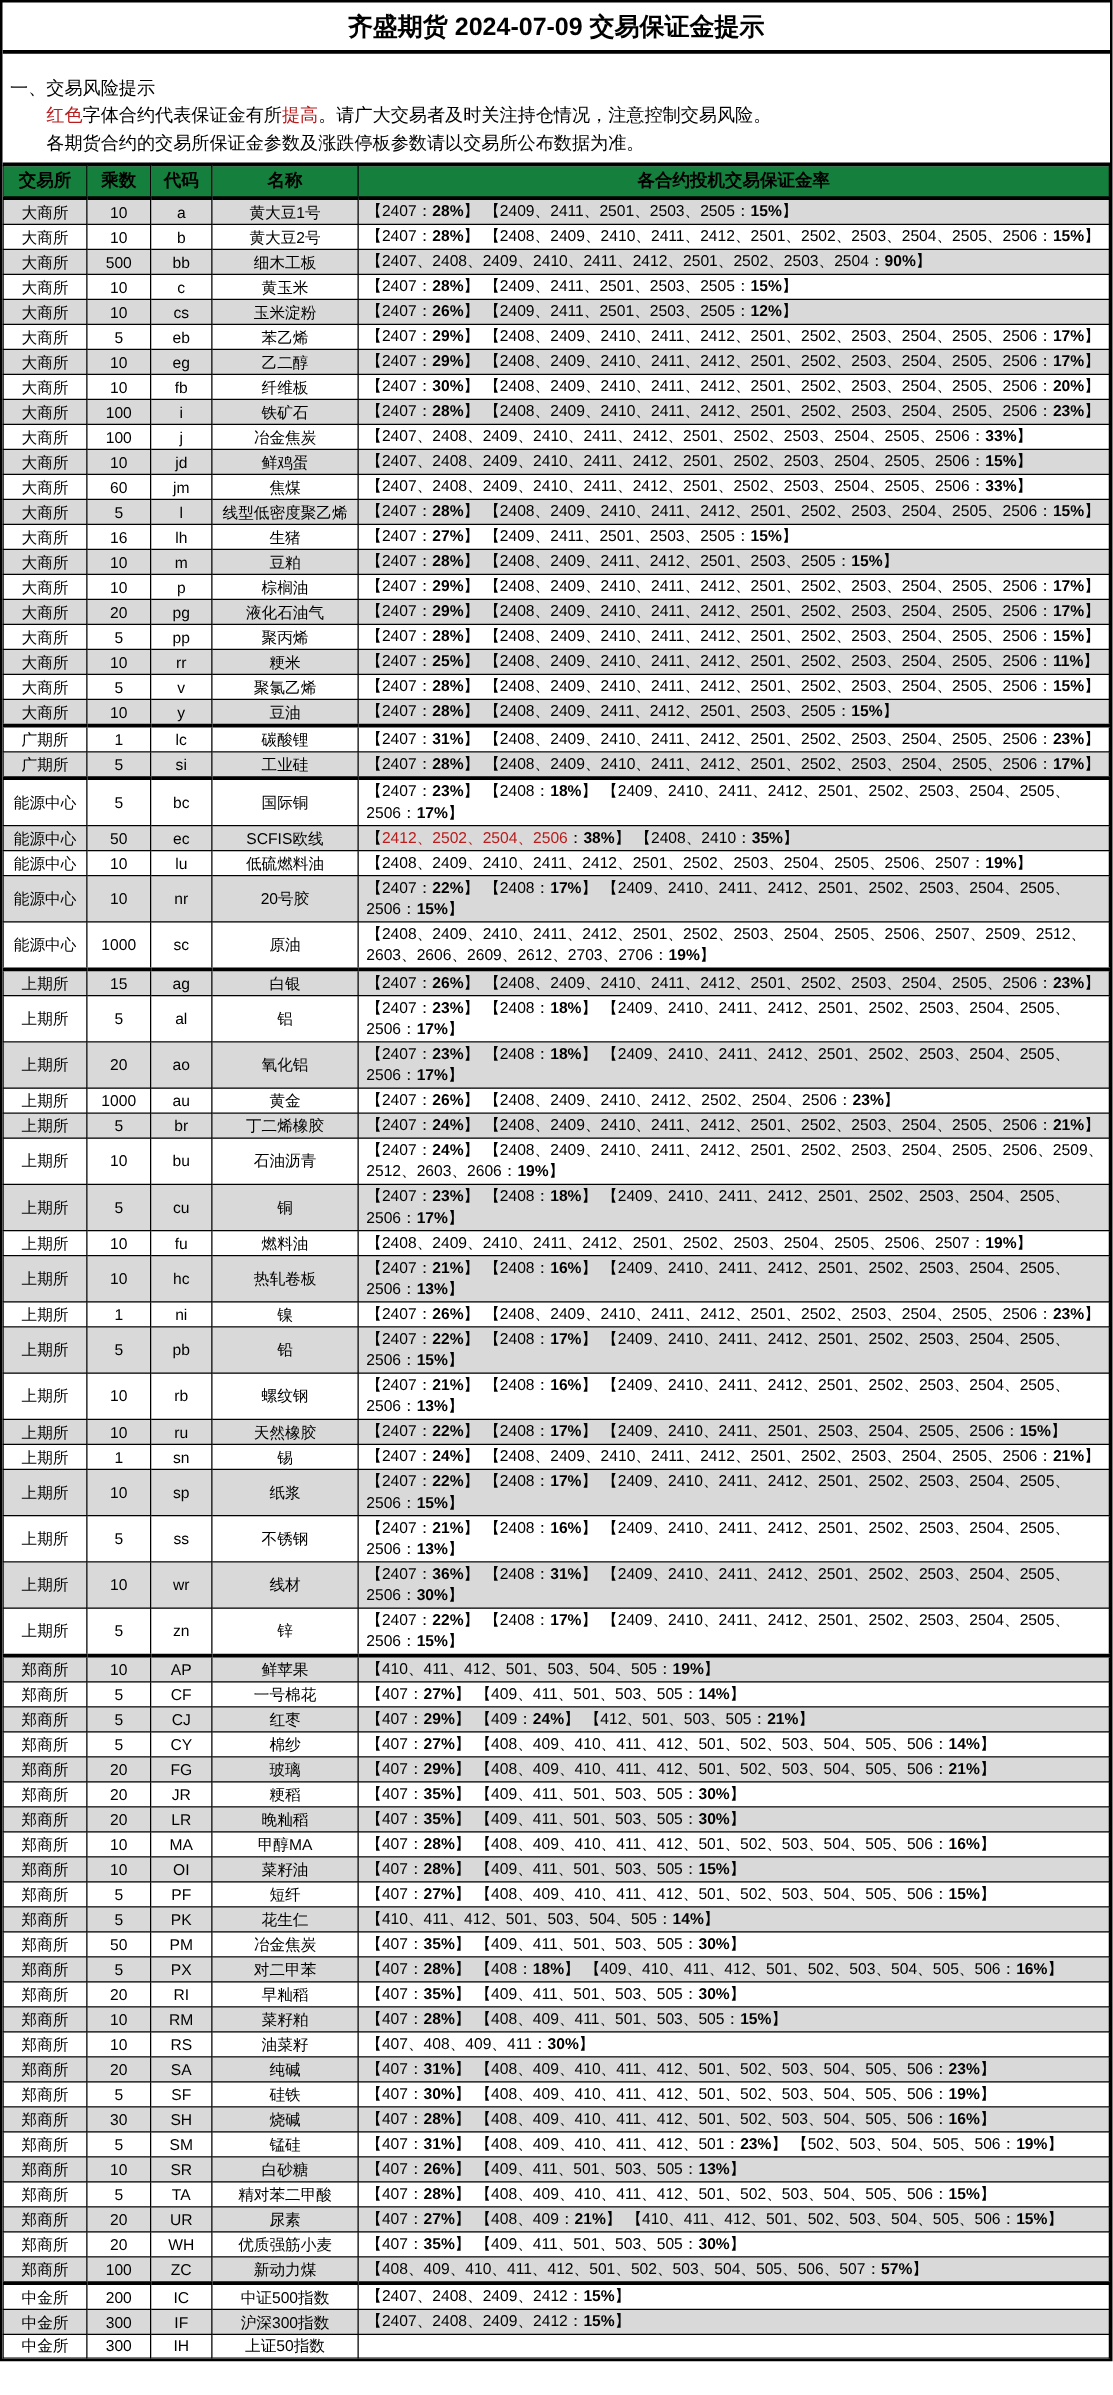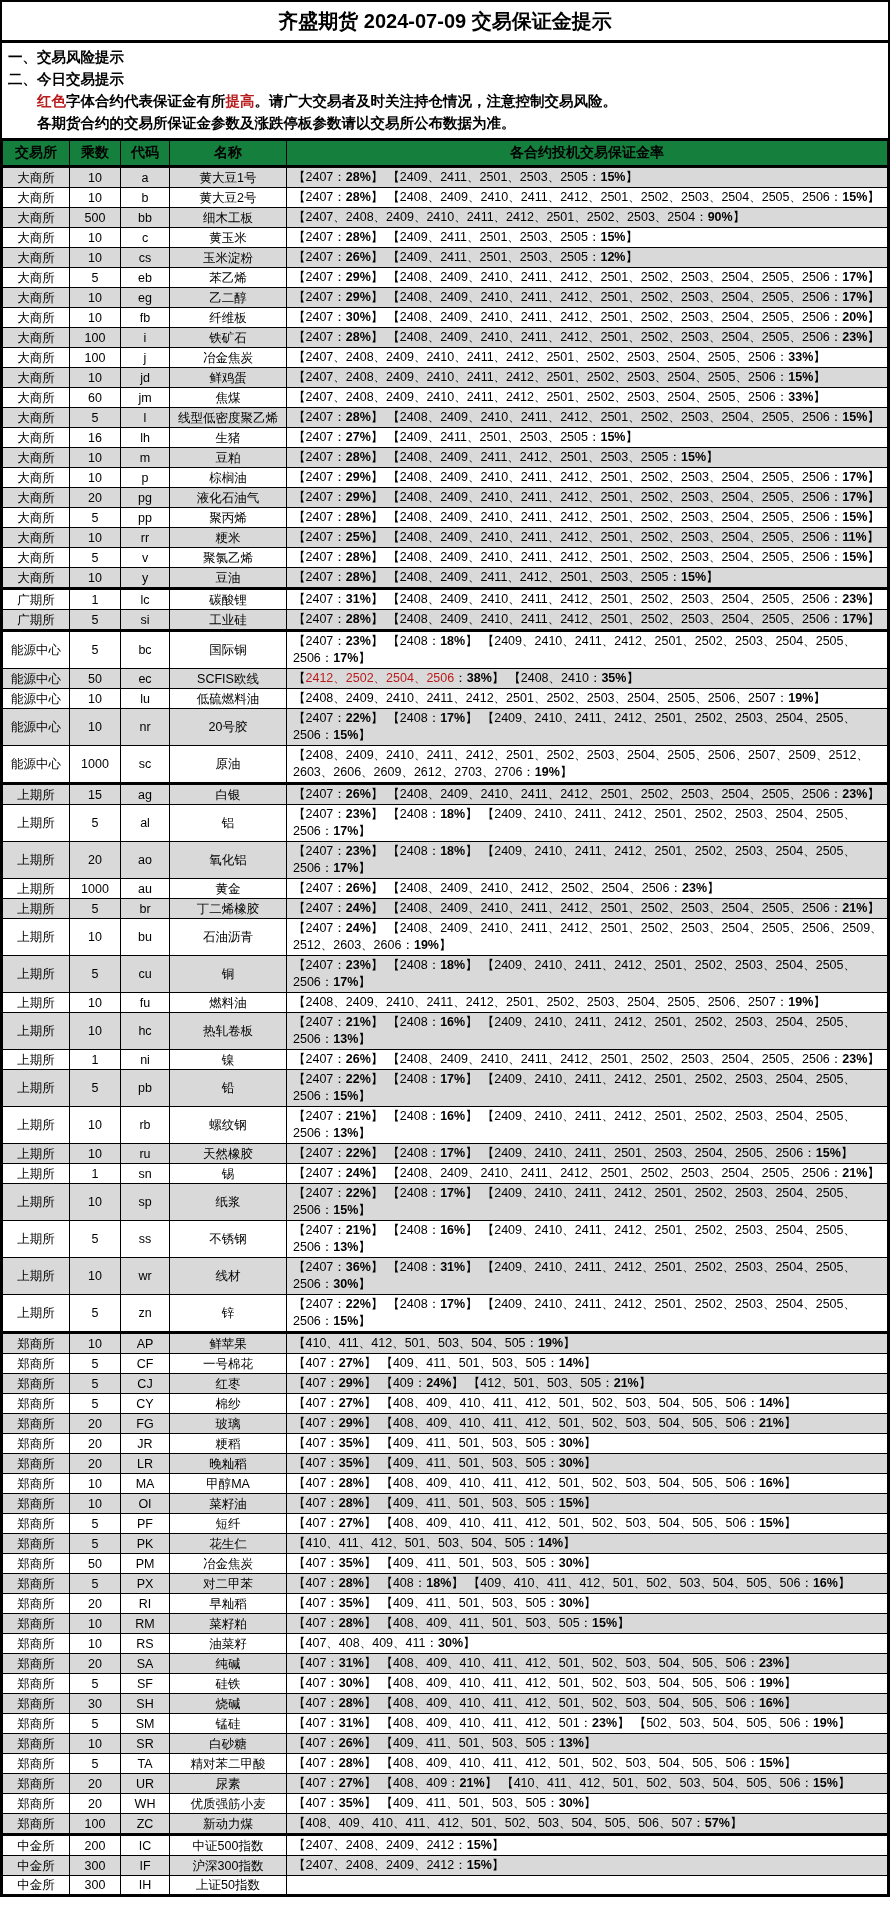--- a/index.html
+++ b/index.html
@@ -9,22 +9,22 @@
     color:#000;
     border:2px solid #000;
     box-sizing:border-box;
   }
   .title {
     text-align:center; font-weight:bold; font-size:20px;
     padding:6px 0 5px; border-bottom:3px solid #000;
   }
   .risk-block {
     border-bottom:2px solid #000;
-    font-size:14.5px; font-weight:bold;
-    padding:3px 6px 4px; line-height:22px;
+    font-size:14.5px; font-weight:normal;
+    padding:17px 6px 4px; line-height:22px;
   }
   .risk-line { }
   .risk-indent { text-indent:2em; }
   .red { color:#b91c1c; }
   table.margin-table {
     width:100%; border-collapse:collapse; font-size:12.5px;
     border-top:1px solid #000;
   }
   table.margin-table th {
     font-weight:bold; font-size:14px; padding:3px 2px;
@@ -47,21 +47,20 @@
   .col-code { width:44px; }
   .col-name { width:112px; }
 </style>
 </head>
 <body>
 
 <div class="title">齐盛期货 2024-07-09 交易保证金提示</div>
 
 <div class="risk-block">
   <div class="risk-line">一、交易风险提示</div>
-  <div class="risk-line">二、今日交易提示</div>
   <div class="risk-line risk-indent"><span class="red">红色</span><span>字体合约代表保证金有所</span><span class="red">提高</span><span>。请广大交易者及时关注持仓情况，注意控制交易风险。</span></div>
   <div class="risk-line risk-indent">各期货合约的交易所保证金参数及涨跌停板参数请以交易所公布数据为准。</div>
 </div>
 
 <table class="margin-table">
   <thead>
     <tr>
       <th class="col-exchange">交易所</th>
       <th class="col-mult">乘数</th>
       <th class="col-code">代码</th>

